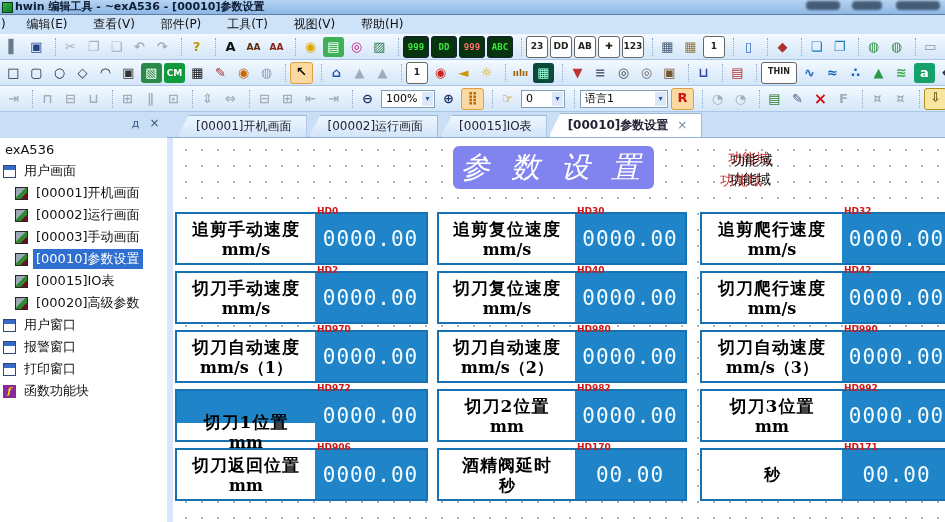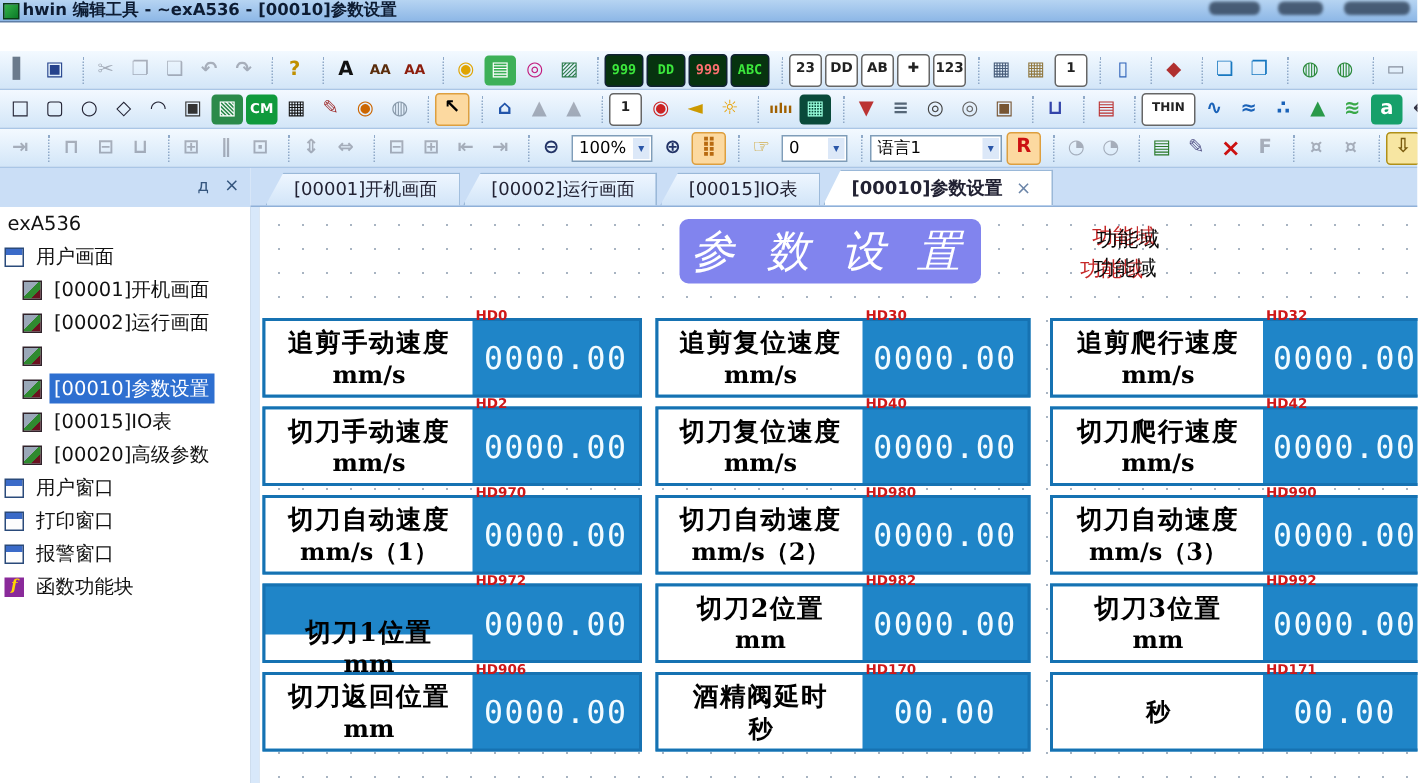--- a/index.html
+++ b/index.html
@@ -110,20 +110,29 @@
 <div id="app">
 
   <div class="titlebar">
     <span class="appicon"></span>
     <span class="wtitle">hwin 编辑工具 - ~exA536 - [00010]参数设置</span>
     <span class="smudge" style="left:806px;width:34px;"></span>
     <span class="smudge" style="left:852px;width:30px;"></span>
     <span class="smudge" style="left:896px;width:44px;"></span>
   </div>
 
+  <div class="menubar">
+    <span class="mfrag">)</span>
+    <span class="mitem">编辑(E)</span>
+    <span class="mitem">查看(V)</span>
+    <span class="mitem">部件(P)</span>
+    <span class="mitem">工具(T)</span>
+    <span class="mitem">视图(V)</span>
+    <span class="mitem">帮助(H)</span>
+  </div>
 
   <div class="tbar t1">
       <span class="tbtn" style="color: rgb(106, 122, 140);">▌</span>
       <span class="tbtn" style="color: rgb(37, 66, 140);">▣</span>
       <span class="tsep"></span>
       <span class="tbtn dim">✂</span>
       <span class="tbtn dim">❐</span>
       <span class="tbtn dim">❑</span>
       <span class="tbtn dim">↶</span>
       <span class="tbtn dim">↷</span>
@@ -280,44 +289,45 @@
     <div class="trow lvl2">
         <span class="iscr"></span>
         <span class="tlabel">[00001]开机画面</span>
       </div>
     <div class="trow lvl2">
         <span class="iscr"></span>
         <span class="tlabel">[00002]运行画面</span>
       </div>
     <div class="trow lvl2">
         <span class="iscr"></span>
+        <span class="tlabel">[00003]手动画面</span>
       </div>
     <div class="trow lvl2 sel">
         <span class="iscr"></span>
         <span class="tlabel">[00010]参数设置</span>
       </div>
     <div class="trow lvl2">
         <span class="iscr"></span>
         <span class="tlabel">[00015]IO表</span>
       </div>
     <div class="trow lvl2">
         <span class="iscr"></span>
         <span class="tlabel">[00020]高级参数</span>
       </div>
     <div class="trow lvl1">
         <span class="iwin"></span>
         <span class="tlabel">用户窗口</span>
       </div>
     <div class="trow lvl1">
         <span class="iwin"></span>
-        <span class="tlabel">打印窗口</span>
+        <span class="tlabel">报警窗口</span>
       </div>
     <div class="trow lvl1">
         <span class="iwin"></span>
-        <span class="tlabel">报警窗口</span>
+        <span class="tlabel">打印窗口</span>
       </div>
     <div class="trow lvl1">
         <span class="ifn">f</span>
         <span class="tlabel">函数功能块</span>
       </div>
   </div>
   <div class="splitter"></div>
 
   <div class="canvas"></div>
   <div class="ptitle">参 数 设 置</div>

